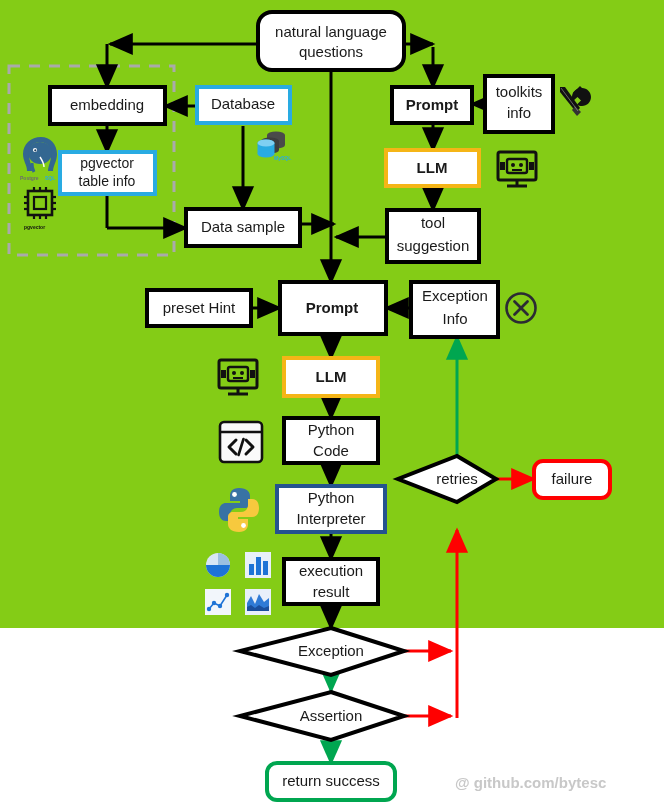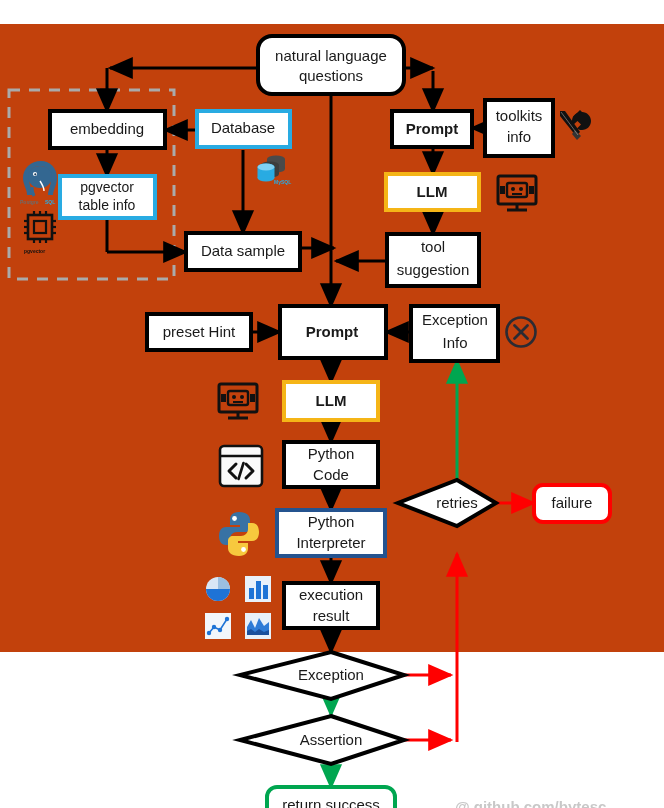--- a/index.html
+++ b/index.html
@@ -1,18 +1,18 @@
 <!DOCTYPE html>
 <html><head>
 <meta charset="utf-8">
 <style>
   html,body{margin:0;padding:0;background:#ffffff;}
   body{width:664px;height:808px;overflow:hidden;
        font-family:"Liberation Sans","DejaVu Sans",sans-serif;}
-  #stage{position:relative;width:664px;height:628px;background:#c2410c;margin-top:24px;}
+  #stage{position:relative;width:664px;height:628px;background:#84cc16;}
   svg#canvas{position:absolute;left:0;top:0;width:664px;height:808px;}
   .nodetext{font-family:"Liberation Sans","DejaVu Sans",sans-serif;
             font-size:15px;fill:#1a1a1a;text-anchor:middle;dominant-baseline:middle;}
   .nodetext.bold{font-weight:bold;font-size:15px;}
   .nodetext.small{font-size:14px;}
   .watermark{font-family:"Liberation Sans","DejaVu Sans",sans-serif;
              font-size:15px;font-weight:bold;fill:#c8c8c8;text-anchor:start;}
   .tinylabel{font-family:"Liberation Sans","DejaVu Sans",sans-serif;font-size:5px;}
 </style>
 </head>

